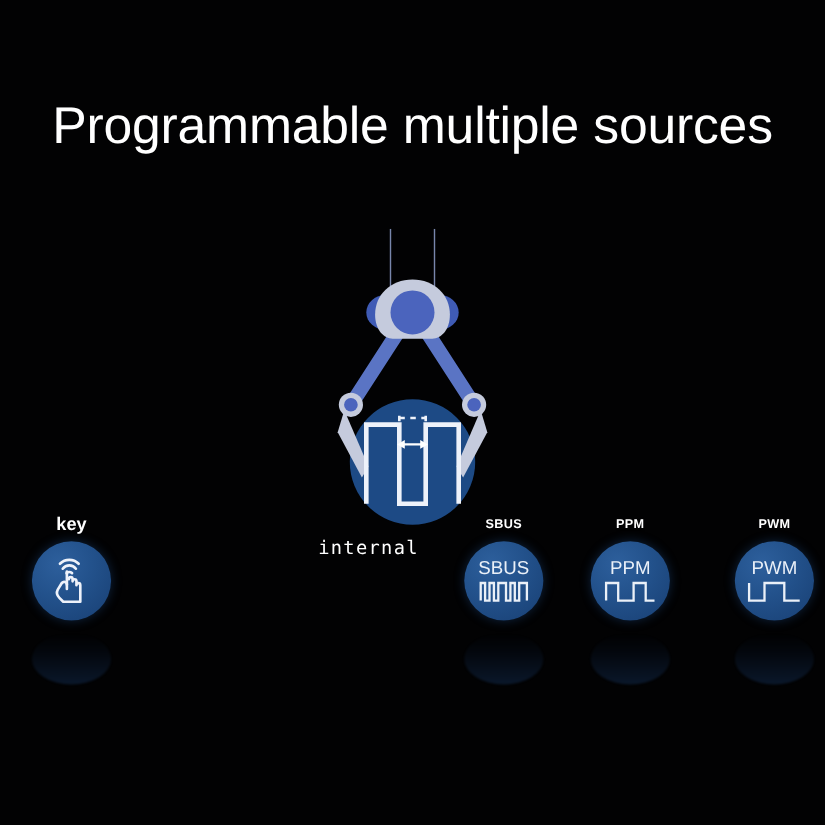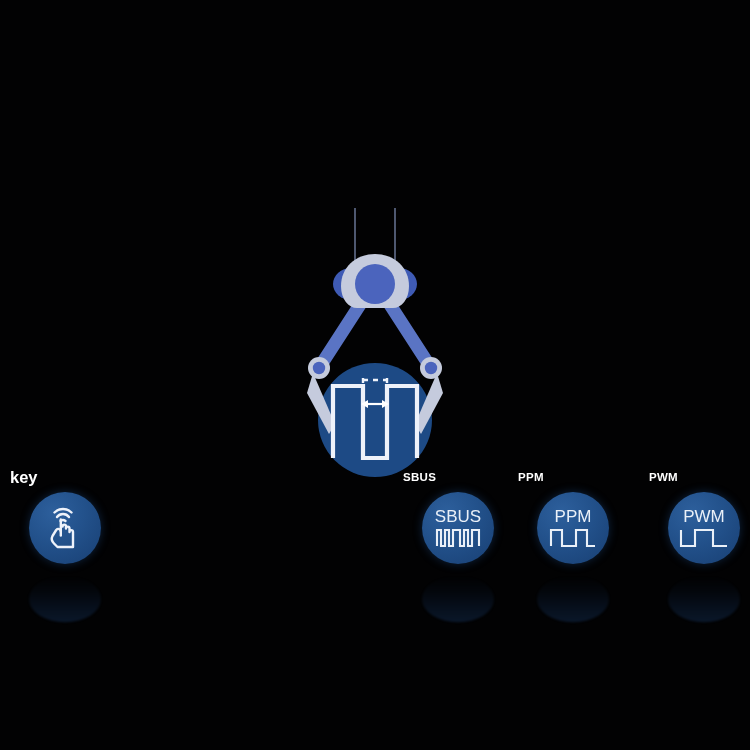--- a/index.html
+++ b/index.html
@@ -68,20 +68,21 @@
     font-family: "DejaVu Sans Mono", "Liberation Mono", monospace;
     font-size: 17px;
     letter-spacing: 1.2px;
     white-space: nowrap;
   }
 
   
   .source-item {
     position: absolute;
     width: 110px;
+    text-align: center;
   }
   .source-label {
     color: #ffffff;
     white-space: nowrap;
     line-height: 18px;
   }
   .source-label.lg {
     font-size: 16.5px;
     font-weight: 700;
   }
@@ -127,20 +128,21 @@
     font-weight: 400;
     fill: #eaf0f8;
     font-family: "Liberation Sans", sans-serif;
   }
 </style>
 </head>
 <body>
 
 <div id="stage">
 
+  <div id="headline">Programmable multiple sources</div>
 
 
 
   <svg id="caliper" viewBox="0 0 240 300">
 
     <line x1="100" y1="0" x2="100" y2="66" stroke="#8d9ec9" stroke-width="1.3" opacity="0.85"></line>
     <line x1="140" y1="0" x2="140" y2="66" stroke="#8d9ec9" stroke-width="1.3" opacity="0.85"></line>
 
     <circle cx="120" cy="212" r="57" fill="#1d4a85"></circle>
 
@@ -172,20 +174,21 @@
     <line x1="132" y1="170" x2="132" y2="196" stroke="#eef2fa" stroke-width="2.4" stroke-dasharray="5 5"></line>
     <line x1="108" y1="172" x2="132" y2="172" stroke="#eef2fa" stroke-width="2.4" stroke-dasharray="5 5"></line>
 
     <g>
       <line x1="111" y1="196" x2="129" y2="196" stroke="#ffffff" stroke-width="2.2"></line>
       <polygon points="106,196 113,192 113,200" fill="#ffffff"></polygon>
       <polygon points="134,196 127,192 127,200" fill="#ffffff"></polygon>
     </g>
   </svg>
 
+  <div id="internal-label">internal</div>
 
   <div class="source-item" style="left:10px; top:468px;">
     <div class="source-label lg">key</div>
     <div class="disc-wrap">
       <div class="reflection"></div>
       <div class="disc">
         <svg width="44" height="46" viewBox="0 0 44 46">
           <g fill="none" stroke="#eef2fa" stroke-width="2.4" stroke-linecap="round" stroke-linejoin="round">
             <path d="M14 12 A7.5 7.5 0 0 1 26 12"></path>
             <path d="M11.5 7.5 A12 12 0 0 1 28.5 7.5"></path>

